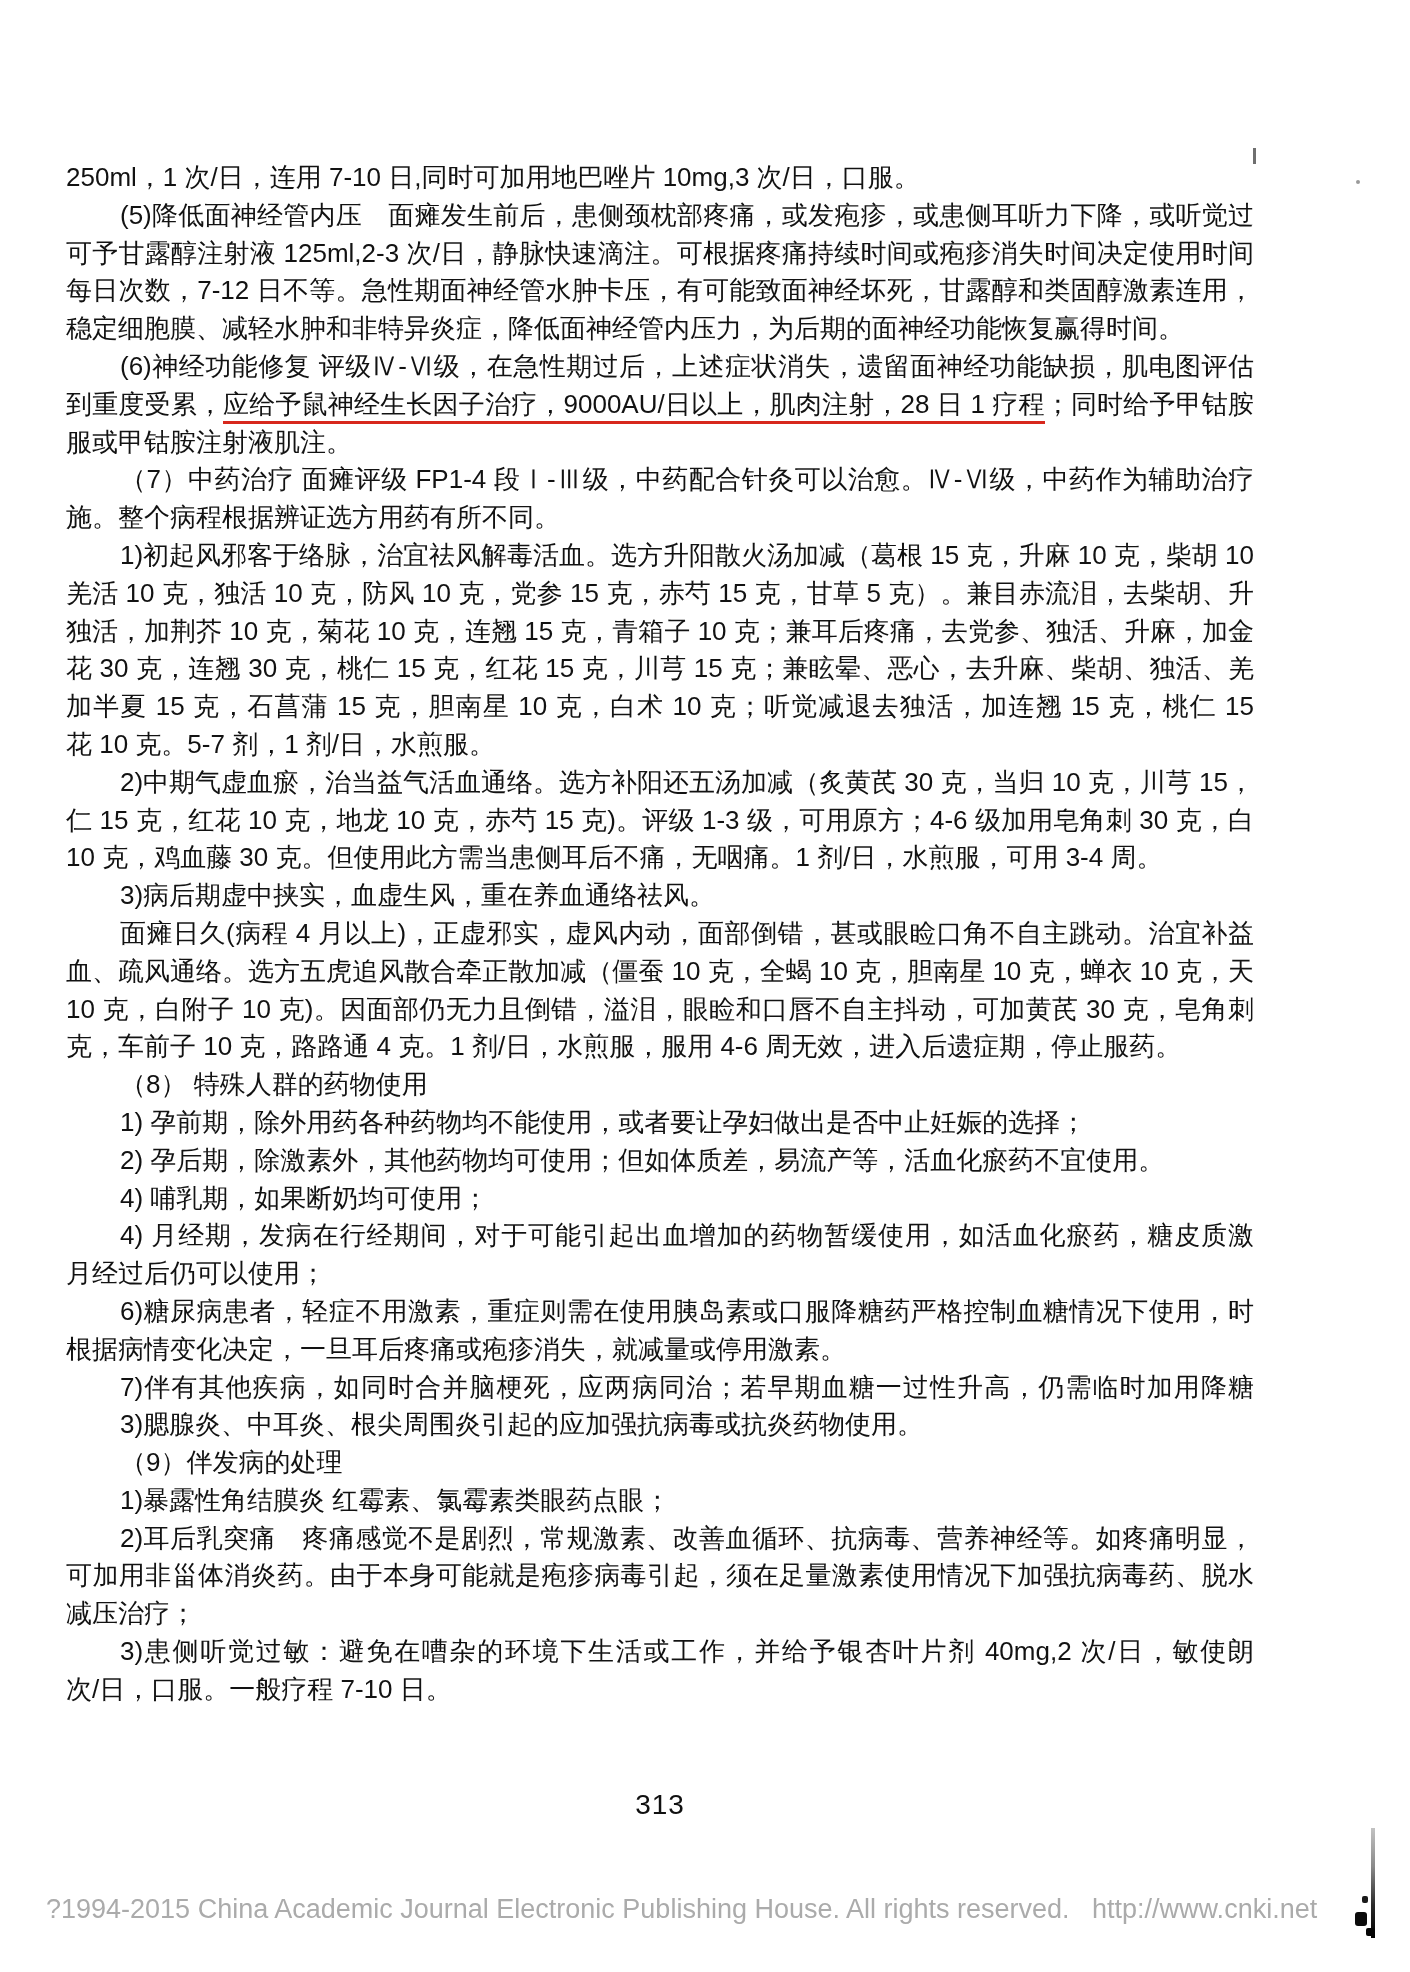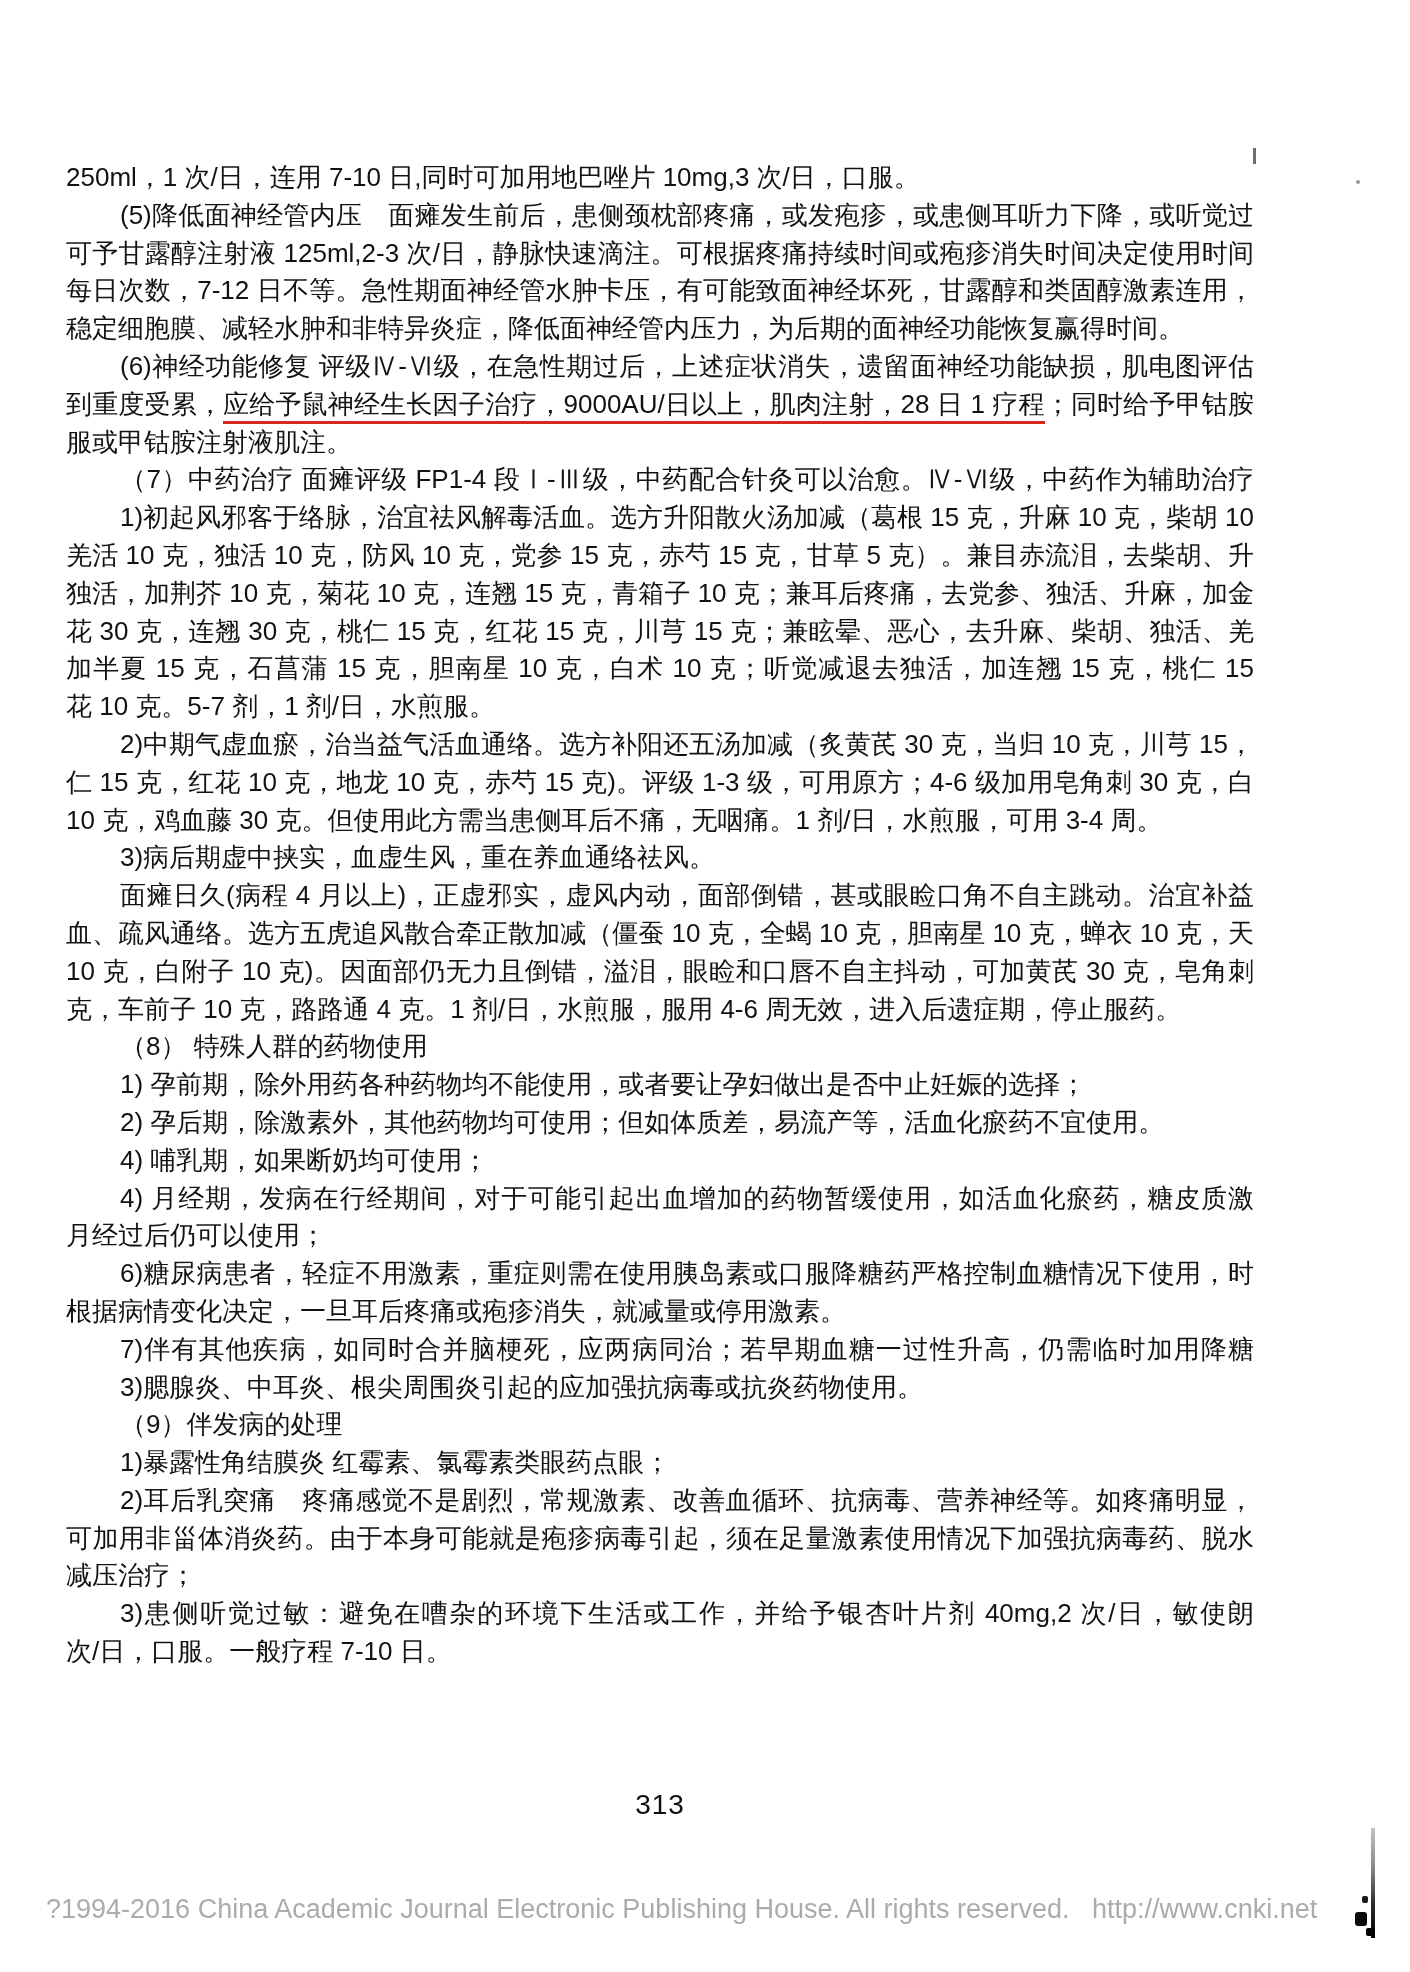--- a/index.html
+++ b/index.html
@@ -70,20 +70,21 @@
   <div class="doc-body">
       <div class="line">250ml，1 次/日，连用 7-10 日,同时可加用地巴唑片 10mg,3 次/日，口服。</div>
       <div class="line indent full">(5)降低面神经管内压　面瘫发生前后，患侧颈枕部疼痛，或发疱疹，或患侧耳听力下降，或听觉过敏，</div>
       <div class="line full">可予甘露醇注射液 125ml,2-3 次/日，静脉快速滴注。可根据疼痛持续时间或疱疹消失时间决定使用时间和</div>
       <div class="line full">每日次数，7-12 日不等。急性期面神经管水肿卡压，有可能致面神经坏死，甘露醇和类固醇激素连用，可</div>
       <div class="line">稳定细胞膜、减轻水肿和非特异炎症，降低面神经管内压力，为后期的面神经功能恢复赢得时间。</div>
       <div class="line indent full">(6)神经功能修复 评级Ⅳ-Ⅵ级，在急性期过后，上述症状消失，遗留面神经功能缺损，肌电图评估中</div>
       <div class="line full"><span>到重度受累，</span><span class="underline-red" style="border-bottom-color: rgb(215, 40, 29);">应给予鼠神经生长因子治疗，9000AU/日以上，肌肉注射，28 日 1 疗程</span><span>；同时给予甲钴胺片口</span></div>
       <div class="line">服或甲钴胺注射液肌注。</div>
       <div class="line indent full">（7）中药治疗 面瘫评级 FP1-4 段Ⅰ-Ⅲ级，中药配合针灸可以治愈。Ⅳ-Ⅵ级，中药作为辅助治疗措</div>
+      <div class="line">施。整个病程根据辨证选方用药有所不同。</div>
       <div class="line indent full">1)初起风邪客于络脉，治宜祛风解毒活血。选方升阳散火汤加减（葛根 15 克，升麻 10 克，柴胡 10 克，</div>
       <div class="line full">羌活 10 克，独活 10 克，防风 10 克，党参 15 克，赤芍 15 克，甘草 5 克）。兼目赤流泪，去柴胡、升麻、</div>
       <div class="line full">独活，加荆芥 10 克，菊花 10 克，连翘 15 克，青箱子 10 克；兼耳后疼痛，去党参、独活、升麻，加金银</div>
       <div class="line full">花 30 克，连翘 30 克，桃仁 15 克，红花 15 克，川芎 15 克；兼眩晕、恶心，去升麻、柴胡、独活、羌活，</div>
       <div class="line full">加半夏 15 克，石菖蒲 15 克，胆南星 10 克，白术 10 克；听觉减退去独活，加连翘 15 克，桃仁 15 克，红</div>
       <div class="line">花 10 克。5-7 剂，1 剂/日，水煎服。</div>
       <div class="line indent full">2)中期气虚血瘀，治当益气活血通络。选方补阳还五汤加减（炙黄芪 30 克，当归 10 克，川芎 15，桃</div>
       <div class="line full">仁 15 克，红花 10 克，地龙 10 克，赤芍 15 克)。评级 1-3 级，可用原方；4-6 级加用皂角刺 30 克，白附子</div>
       <div class="line">10 克，鸡血藤 30 克。但使用此方需当患侧耳后不痛，无咽痛。1 剂/日，水煎服，可用 3-4 周。</div>
       <div class="line indent">3)病后期虚中挟实，血虚生风，重在养血通络祛风。</div>
@@ -105,21 +106,21 @@
       <div class="line indent">1)暴露性角结膜炎 红霉素、氯霉素类眼药点眼；</div>
       <div class="line indent full">2)耳后乳突痛　疼痛感觉不是剧烈，常规激素、改善血循环、抗病毒、营养神经等。如疼痛明显，即</div>
       <div class="line full">可加用非甾体消炎药。由于本身可能就是疱疹病毒引起，须在足量激素使用情况下加强抗病毒药、脱水药</div>
       <div class="line">减压治疗；</div>
       <div class="line indent full">3)患侧听觉过敏：避免在嘈杂的环境下生活或工作，并给予银杏叶片剂 40mg,2 次/日，敏使朗 6mg,2-3</div>
       <div class="line">次/日，口服。一般疗程 7-10 日。</div>
     </div>
 
   <div class="page-number">313</div>
 
-  <div class="footer">?1994-2016 China Academic Journal Electronic Publishing House. All rights reserved.   http://www.cnki.net</div>
+  <div class="footer">?1994-2015 China Academic Journal Electronic Publishing House. All rights reserved.   http://www.cnki.net</div>
 
   <div class="artifact tick-top-right"></div>
   <div class="artifact dot-top-right"></div>
   <div class="artifact streak-bottom-right"></div>
   <div class="artifact blob-1"></div>
   <div class="artifact blob-2"></div>
   <div class="artifact blob-3"></div>
 
 </div>
 

